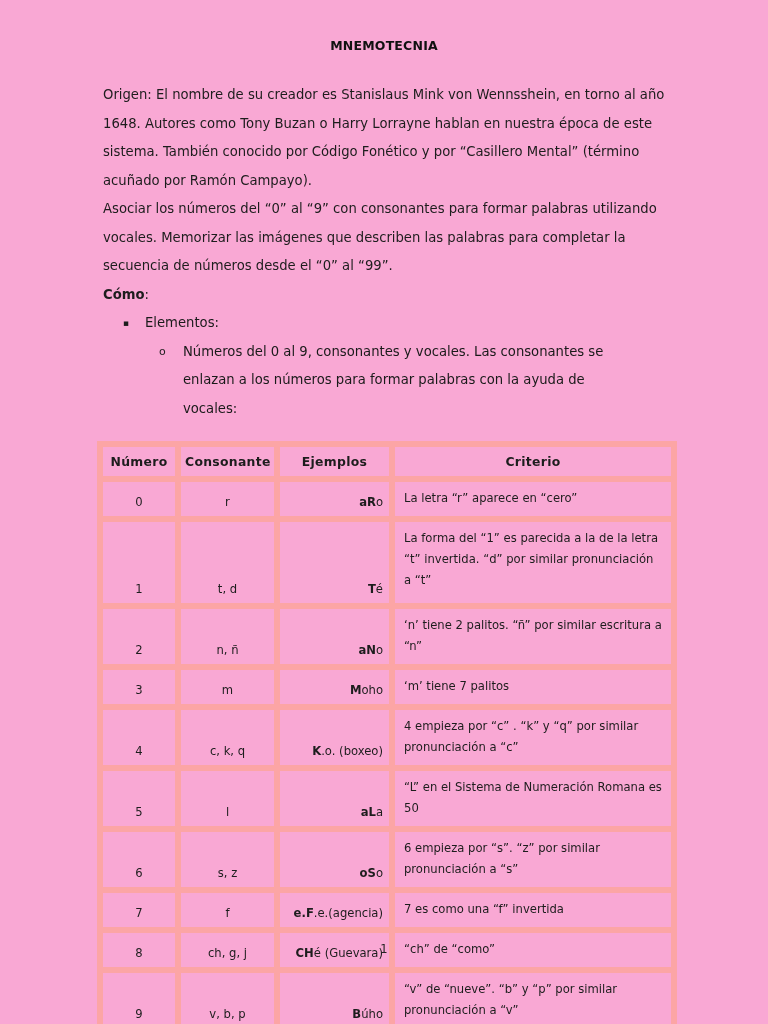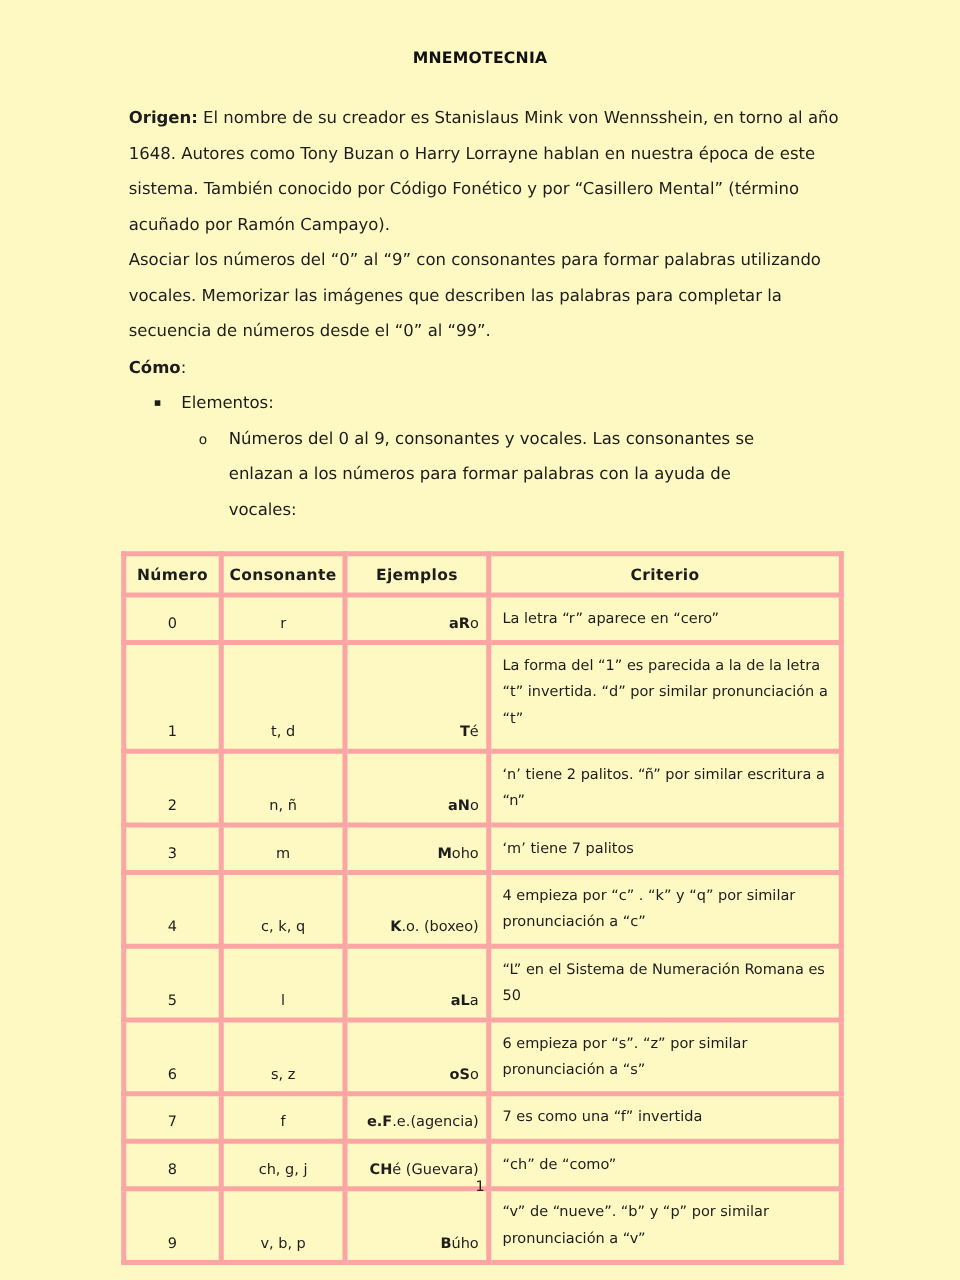--- a/index.html
+++ b/index.html
@@ -13,21 +13,21 @@
     font-family: "DejaVu Sans", sans-serif;
     color: #1a1a1a;
     position: relative;
     overflow: hidden;
   }
   .page {
     position: absolute;
     left: 0; top: 0;
     width: 768px;
     height: 1024px;
-    background: #fef9c3;
+    background: #f9a8d4;
   }
   .content {
     position: absolute;
     left: 97px;
     top: 38px;
     width: 574px;
   }
 
   .doc-title {
     text-align: center;
@@ -39,21 +39,21 @@
   }
 
   .para {
     font-size: 13.2px;
     line-height: 28.5px;
     margin: 0 0 0 6px;
     color: #1d1d1d;
     text-align: left;
   }
   .para b, .lead {
-    font-weight: bold;
+    font-weight: normal;
   }
 
   .heading-line {
     font-size: 13.2px;
     line-height: 28.5px;
     margin: 0 0 0 6px;
     color: #1d1d1d;
   }
   .heading-line .lead {
     font-weight: bold;
@@ -92,21 +92,21 @@
   }
 
   table.mnemo {
     border-collapse: collapse;
     width: 574px;
     margin-top: 18px;
     table-layout: fixed;
     font-size: 11.6px;
   }
   table.mnemo th, table.mnemo td {
-    border: 4px solid #fca5a5;
+    border: 6px solid #fca5a5;
     vertical-align: bottom;
     color: #1d1d1d;
     margin-top: 20px;
   }
   table.mnemo th {
     font-weight: bold;
     text-align: center;
     font-size: 12.4px;
     padding: 7px 4px 7px 4px;
     vertical-align: middle;

